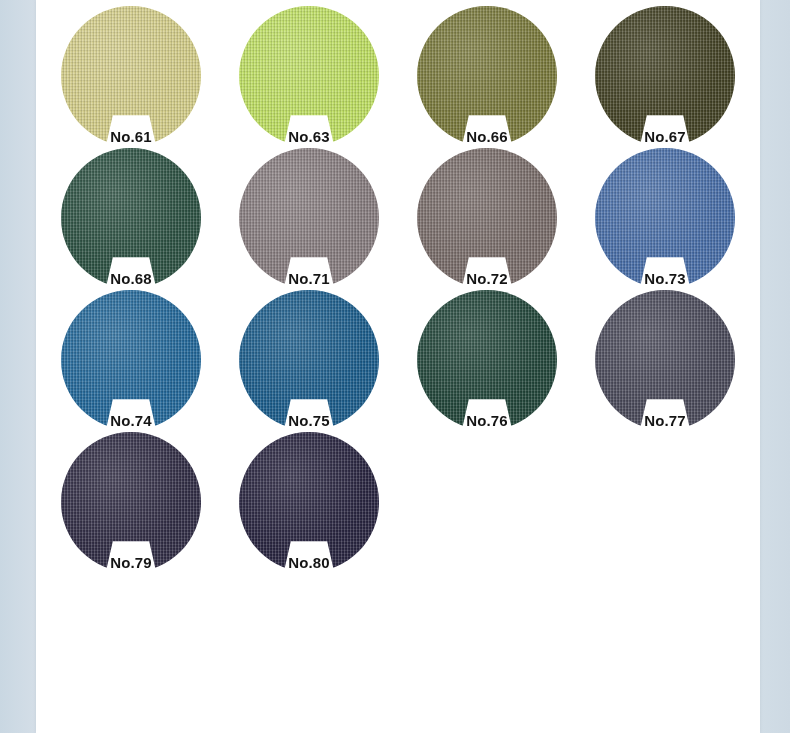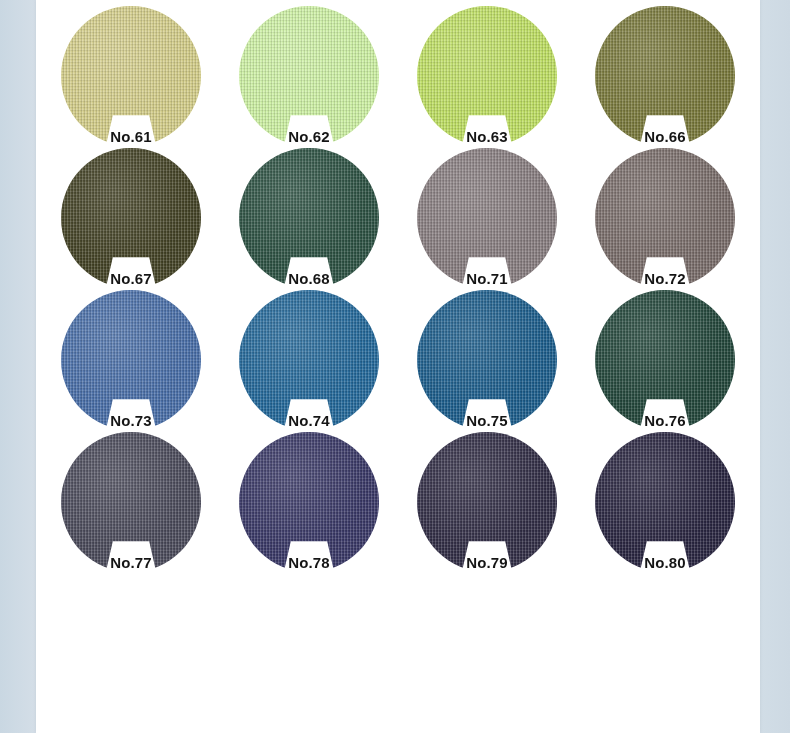--- a/index.html
+++ b/index.html
@@ -145,27 +145,20 @@
   <div class="swatch-grid" id="swatch-grid">
       <div class="swatch-cell">
         <div class="chip-wrap">
           <div class="chip-base" style="background: rgb(211, 205, 138);"></div>
           <div class="chip"></div>
           <div class="chip-label">No.61</div>
         </div>
       </div>
       <div class="swatch-cell">
         <div class="chip-wrap">
-          <div class="chip-base" style="background: rgb(205, 240, 164);"></div>
-          <div class="chip"></div>
-          <div class="chip-label">No.62</div>
-        </div>
-      </div>
-      <div class="swatch-cell">
-        <div class="chip-wrap">
           <div class="chip-base" style="background: rgb(190, 222, 100);"></div>
           <div class="chip"></div>
           <div class="chip-label">No.63</div>
         </div>
       </div>
       <div class="swatch-cell">
         <div class="chip-wrap">
           <div class="chip-base" style="background: rgb(122, 122, 61);"></div>
           <div class="chip"></div>
           <div class="chip-label">No.66</div>
@@ -225,27 +218,20 @@
           <div class="chip-base" style="background: rgb(36, 72, 60);"></div>
           <div class="chip"></div>
           <div class="chip-label">No.76</div>
         </div>
       </div>
       <div class="swatch-cell">
         <div class="chip-wrap">
           <div class="chip-base" style="background: rgb(76, 76, 92);"></div>
           <div class="chip"></div>
           <div class="chip-label">No.77</div>
-        </div>
-      </div>
-      <div class="swatch-cell">
-        <div class="chip-wrap">
-          <div class="chip-base" style="background: rgb(59, 58, 104);"></div>
-          <div class="chip"></div>
-          <div class="chip-label">No.78</div>
         </div>
       </div>
       <div class="swatch-cell">
         <div class="chip-wrap">
           <div class="chip-base" style="background: rgb(51, 47, 71);"></div>
           <div class="chip"></div>
           <div class="chip-label">No.79</div>
         </div>
       </div>
       <div class="swatch-cell">

